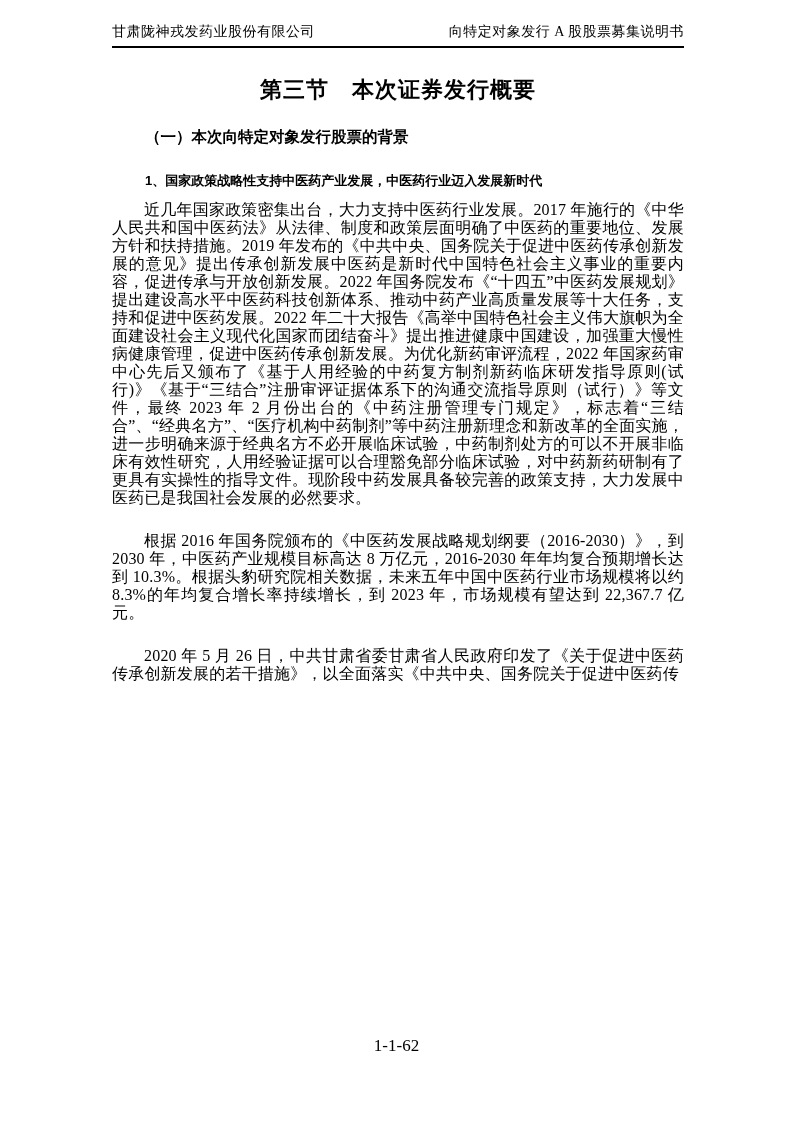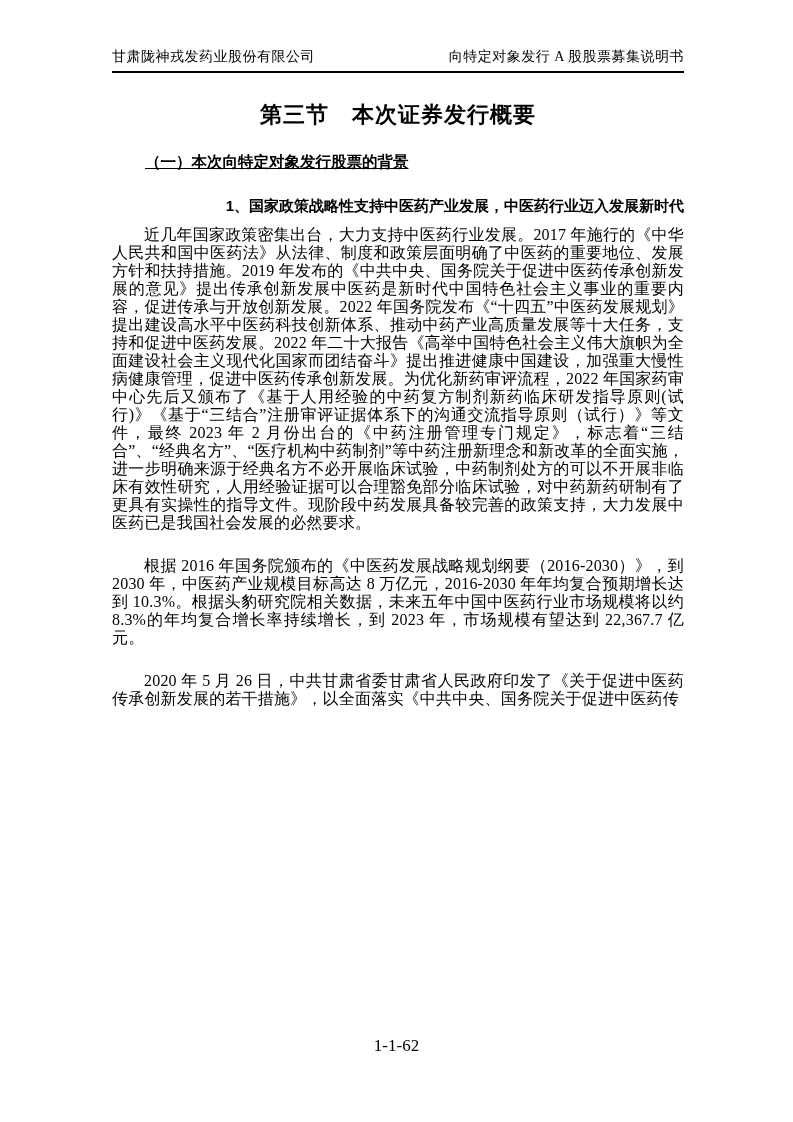--- a/index.html
+++ b/index.html
@@ -17,21 +17,21 @@
     overflow: hidden;
     box-sizing: border-box;
   }
   .content {
     margin: 0 109px 0 112px; 
   }
   .page-header {
     display: flex;
     justify-content: space-between;
     align-items: flex-end;
-    padding-top: 48px;
+    padding-top: 23px;
     padding-bottom: 5px;
     border-bottom: 2px solid #000000;
     font-size: 14px;
     line-height: 18px;
     letter-spacing: 0.5px;
   }
   .doc-title {
     margin: 27px 0 4px 0;
     text-align: center;
     font-family: "Liberation Sans", "DejaVu Sans", sans-serif;
@@ -47,30 +47,28 @@
     font-size: 18px;
     line-height: 25px;
   }
   .h2 {
     margin: 21px 0 16px 0;
     padding-left: 33px;
     font-family: "Liberation Sans", "DejaVu Sans", sans-serif;
     font-weight: bold;
     font-size: 15.5px;
     line-height: 22px;
-    text-decoration: underline;
   }
   .h3 {
     margin: 22px 0 0 0;
     padding-left: 33px;
     font-family: "Liberation Sans", "DejaVu Sans", sans-serif;
     font-weight: bold;
-    font-size: 15px;
+    font-size: 13px;
     line-height: 22px;
-    text-align: right;
   }
   .body-para {
     margin: 9px 0 0 0;
     font-size: 16px;
     line-height: 18px;
     text-align: justify;
     text-indent: 2em;
     letter-spacing: 0.2px;
   }
   .body-para + .body-para {

